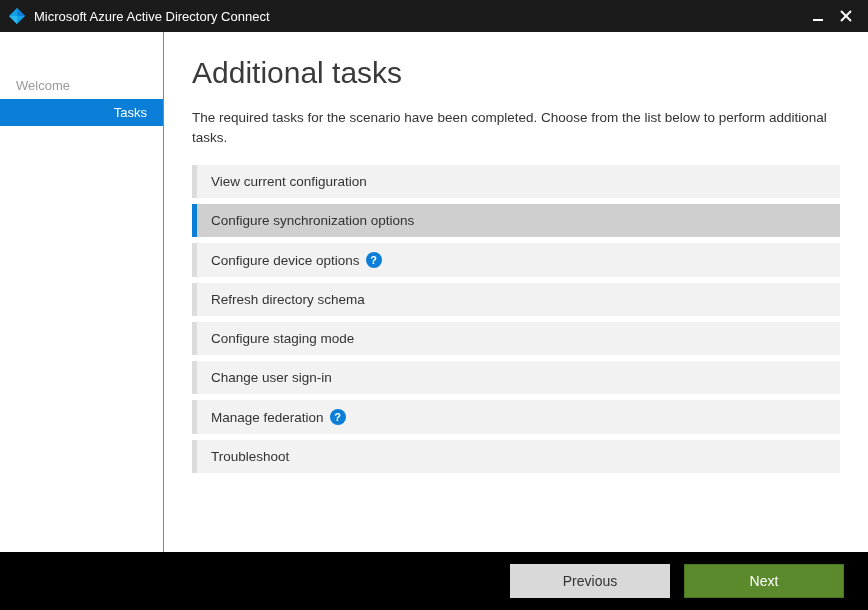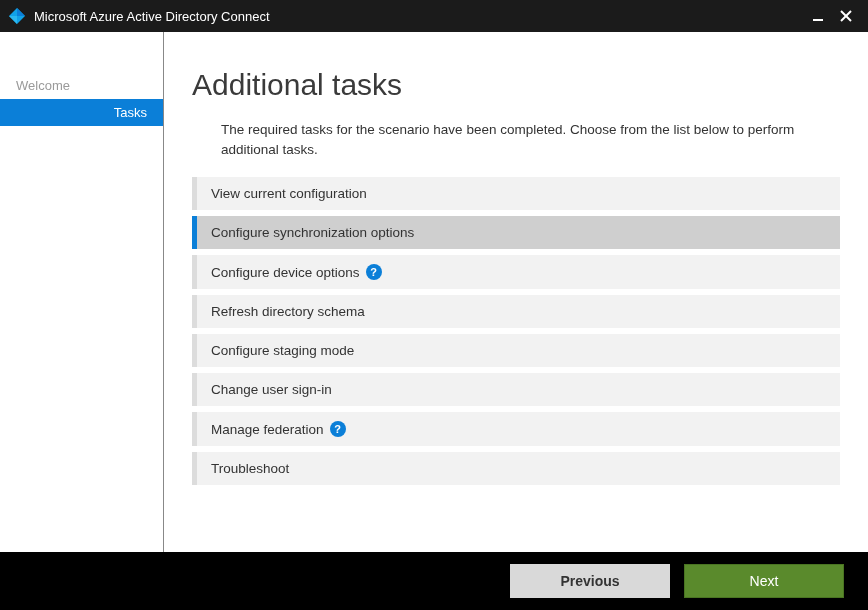--- a/index.html
+++ b/index.html
@@ -24,27 +24,27 @@
     width: 164px; border-right: 1px solid #888; background: #fff;
     padding-top: 40px; flex-shrink: 0;
   }
   .sidebar-item {
     padding: 6px 16px; font-size: 13px; color: #9a9a9a; cursor: default;
   }
   .sidebar-item.active {
     background: #0b7fd8; color: #fff; text-align: right;
   }
   .main {
-    flex: 1; padding: 36px 28px 10px 28px; overflow: hidden;
+    flex: 1; padding: 24px 28px 10px 28px; overflow: hidden;
   }
   .main h1 {
     font-size: 30px; font-weight: 300; color: #3a3a3a; margin-bottom: 18px;
   }
   .main .desc {
-    font-size: 13.5px; color: #333; margin-bottom: 18px; line-height: 1.45; margin-left: 29px;
+    font-size: 13.5px; color: #333; margin-bottom: 18px; line-height: 1.45;
   }
   .task-list { display: flex; flex-direction: column; gap: 6px; }
   .task-item {
     background: #f2f2f2; border-left: 5px solid #dcdcdc;
     padding: 9px 14px; font-size: 13.5px; color: #333; cursor: pointer;
     display: flex; align-items: center; gap: 6px;
   }
   .task-item.selected {
     background: #cfcfcf; border-left-color: #0b7fd8;
   }
@@ -54,21 +54,21 @@
     align-items: center; justify-content: center; flex-shrink: 0;
   }
   .footer {
     background: #000; height: 58px; display: flex; align-items: center;
     justify-content: flex-end; gap: 14px; padding: 0 24px;
   }
   .btn {
     width: 160px; height: 34px; font-size: 14px; border: 1px solid transparent;
     cursor: pointer; display: flex; align-items: center; justify-content: center;
   }
-  .btn.prev { background: #d9d9d9; color: #333; font-weight: bold; }
+  .btn.prev { background: #d9d9d9; color: #333; }
   .btn.next { background: #5a8a2c; color: #fff; border-color: #4a7422; }
 </style>
 </head>
 <body>
 
 <div class="window">
 
   <div class="titlebar">
     <span class="logo">
       <svg viewBox="0 0 18 18" width="18" height="18">

